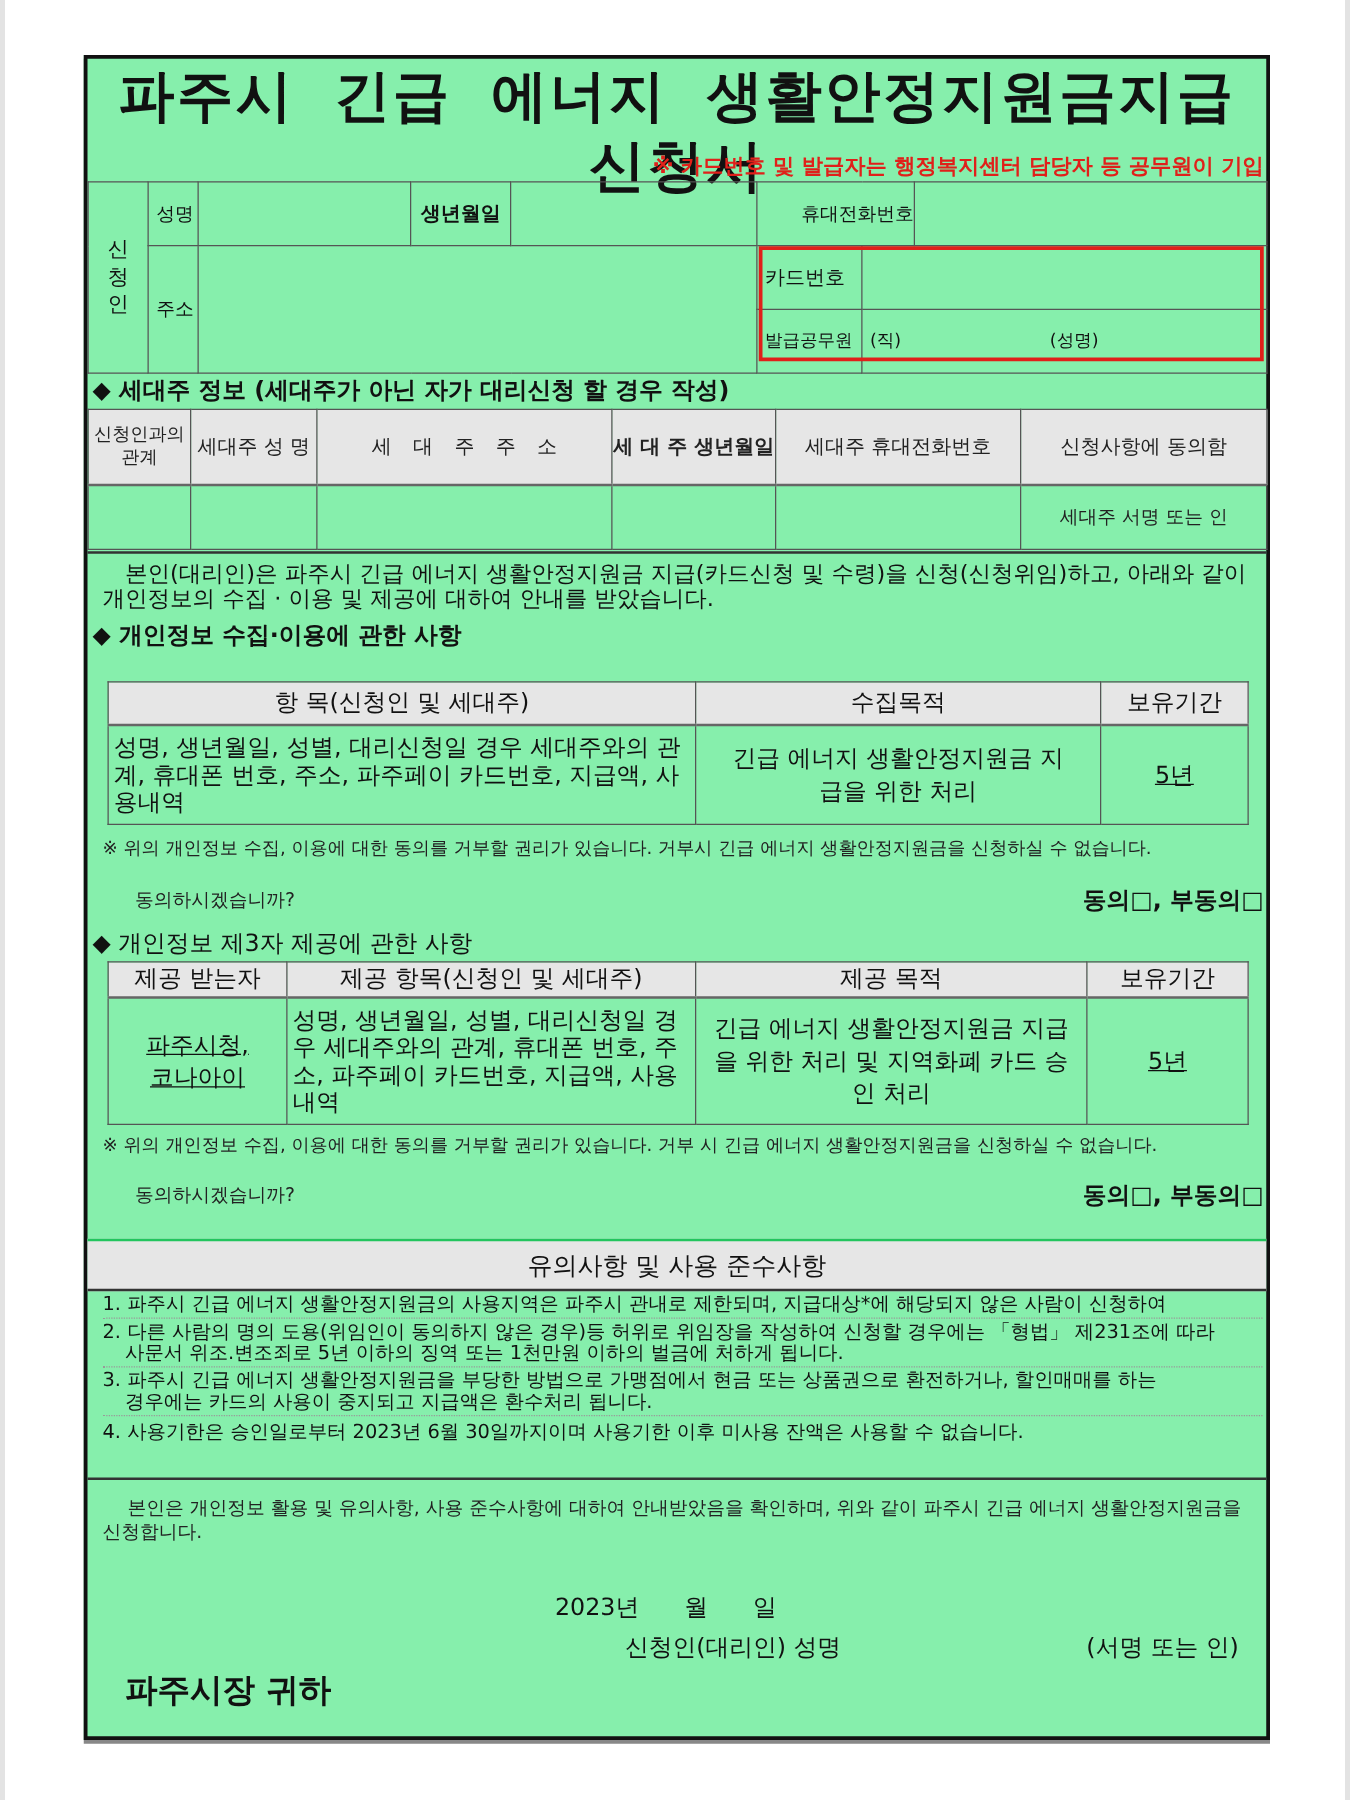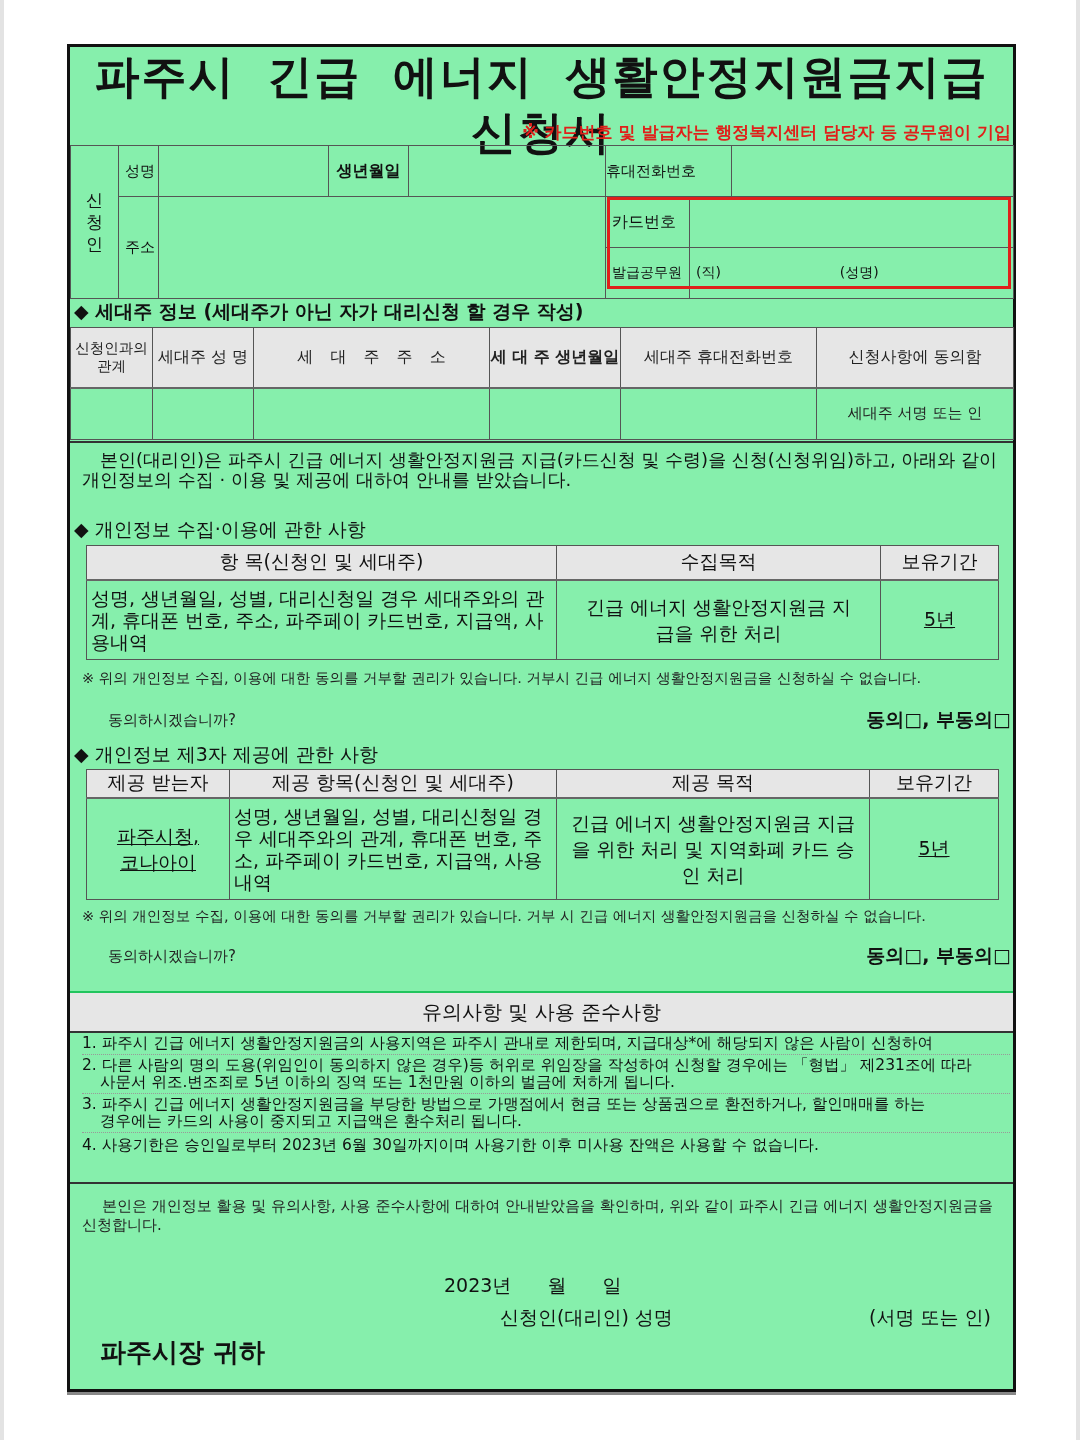--- a/index.html
+++ b/index.html
@@ -82,21 +82,21 @@
         <col style="width:42px">
         <col style="width:282px">
     </colgroup>
     <tbody>
         <tr>
       <td rowspan="3" class="vert"><span style="display:inline-block;width:18px;word-break:break-all">신청인</span></td>
       <td class="lbl">성명</td>
       <td></td>
       <td class="bold" style="text-align:center;font-size:16px">생년월일</td>
       <td></td>
-      <td colspan="2" style="text-align:left">휴대전화번호</td>
+      <td colspan="2" style="text-align:right">휴대전화번호</td>
       <td></td>
     </tr>
     <tr>
       <td rowspan="2" class="lbl">주소</td>
       <td rowspan="2" colspan="3"></td>
       <td class="lbl" style="font-size:16px;height:44px">카드번호</td>
       <td colspan="2"></td>
     </tr>
     <tr>
       <td class="lbl" style="font-size:14px;height:44px">발급공무원</td>
@@ -136,21 +136,21 @@
       <td class="thickline"></td>
       <td class="thickline"></td>
       <td class="thickline" style="font-size:15px">세대주 서명 또는 인</td>
     </tr>
   </tbody>
     </table>
   <div class="abs divider" style="top:394px"></div>
 
   <div class="abs para" style="top:403px">본인(대리인)은 파주시 긴급 에너지 생활안정지원금 지급(카드신청 및 수령)을 신청(신청위임)하고, 아래와 같이 개인정보의 수집 · 이용 및 제공에 대하여 안내를 받았습니다.</div>
 
-  <div class="abs section-head" style="top:470px;font-weight:normal;font-size:19px">◆ 개인정보 수집·이용에 관한 사항</div>
+  <div class="abs section-head" style="top:448px;font-weight:bold;font-size:19px">◆ 개인정보 수집·이용에 관한 사항</div>
   <table class="abs t-info" style="top:498px">
     <colgroup>
         <col style="width:470px">
         <col style="width:324px">
         <col style="width:118px">
       </colgroup>
     <tbody>
         <tr class="hdr" style="height:34px">
       <td>항 목(신청인 및 세대주)</td>
       <td>수집목적</td>

